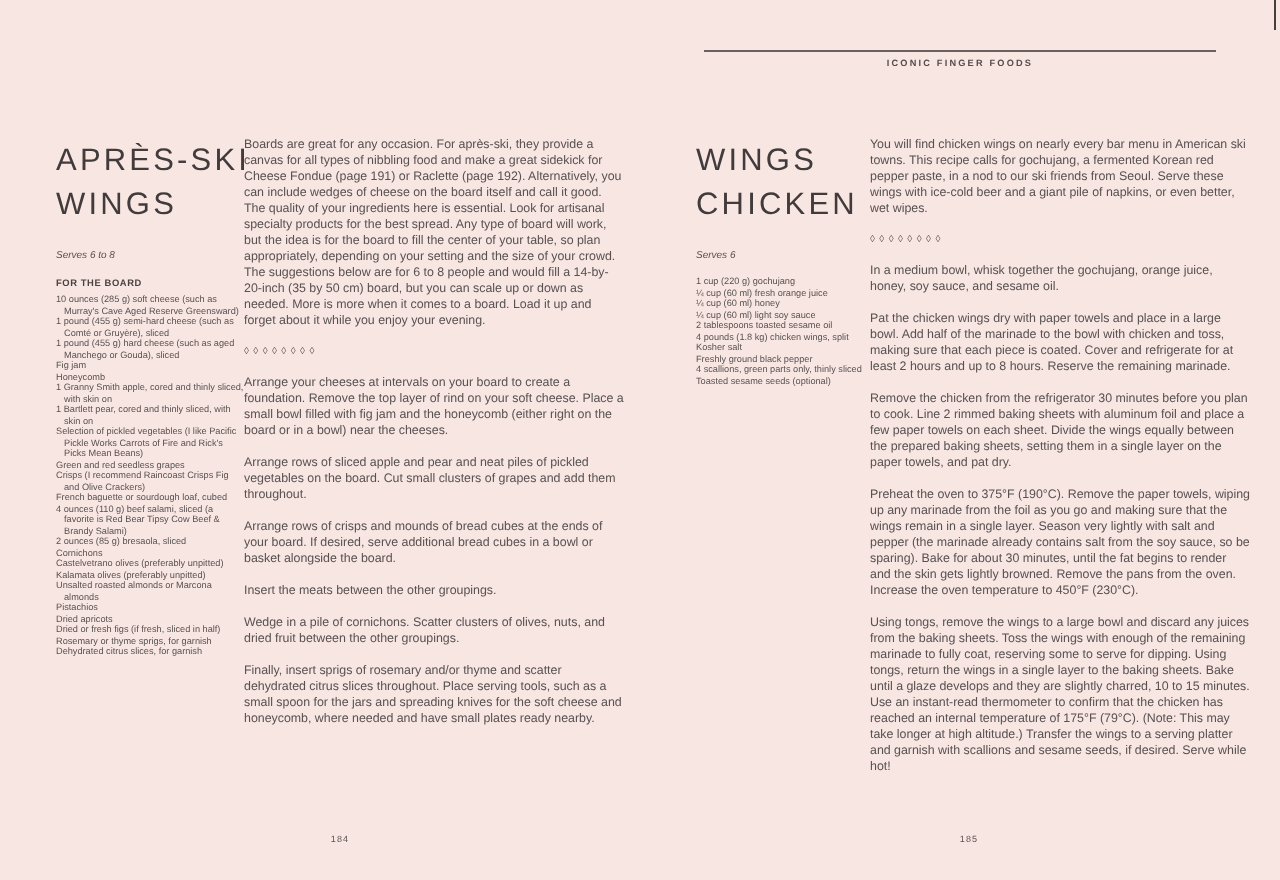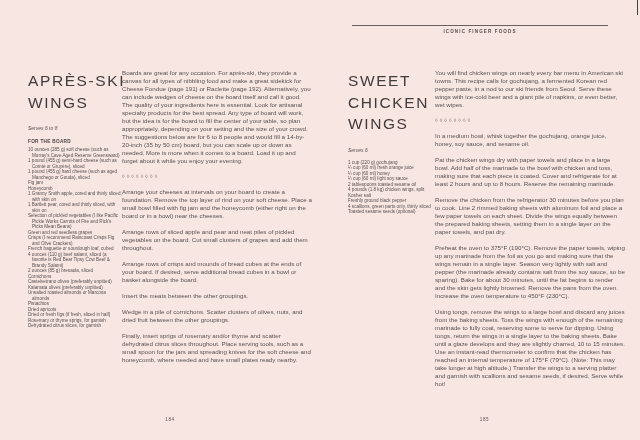--- a/index.html
+++ b/index.html
@@ -104,23 +104,22 @@
     <div class="page-num">184</div>
   </div>
 
   <div class="page page-right">
     <div class="running-rule"></div>
     <div class="running-label">ICONIC FINGER FOODS</div>
 
     <div class="side-col">
       <h1 class="recipe-title">
 
-      <span>SWEET</span>
+          <span>WINGS</span>
           <span>CHICKEN</span>
-          <span>WINGS</span>
         </h1>
       <div class="serves">Serves 6</div>
       <ul class="ing-list" style="margin-top:7px;">
 
       <li>1 cup (220 g) gochujang</li>
           <li>¼ cup (60 ml) fresh orange juice</li>
           <li>¼ cup (60 ml) honey</li>
           <li>¼ cup (60 ml) light soy sauce</li>
           <li>2 tablespoons toasted sesame oil</li>
           <li>4 pounds (1.8 kg) chicken wings, split</li>

